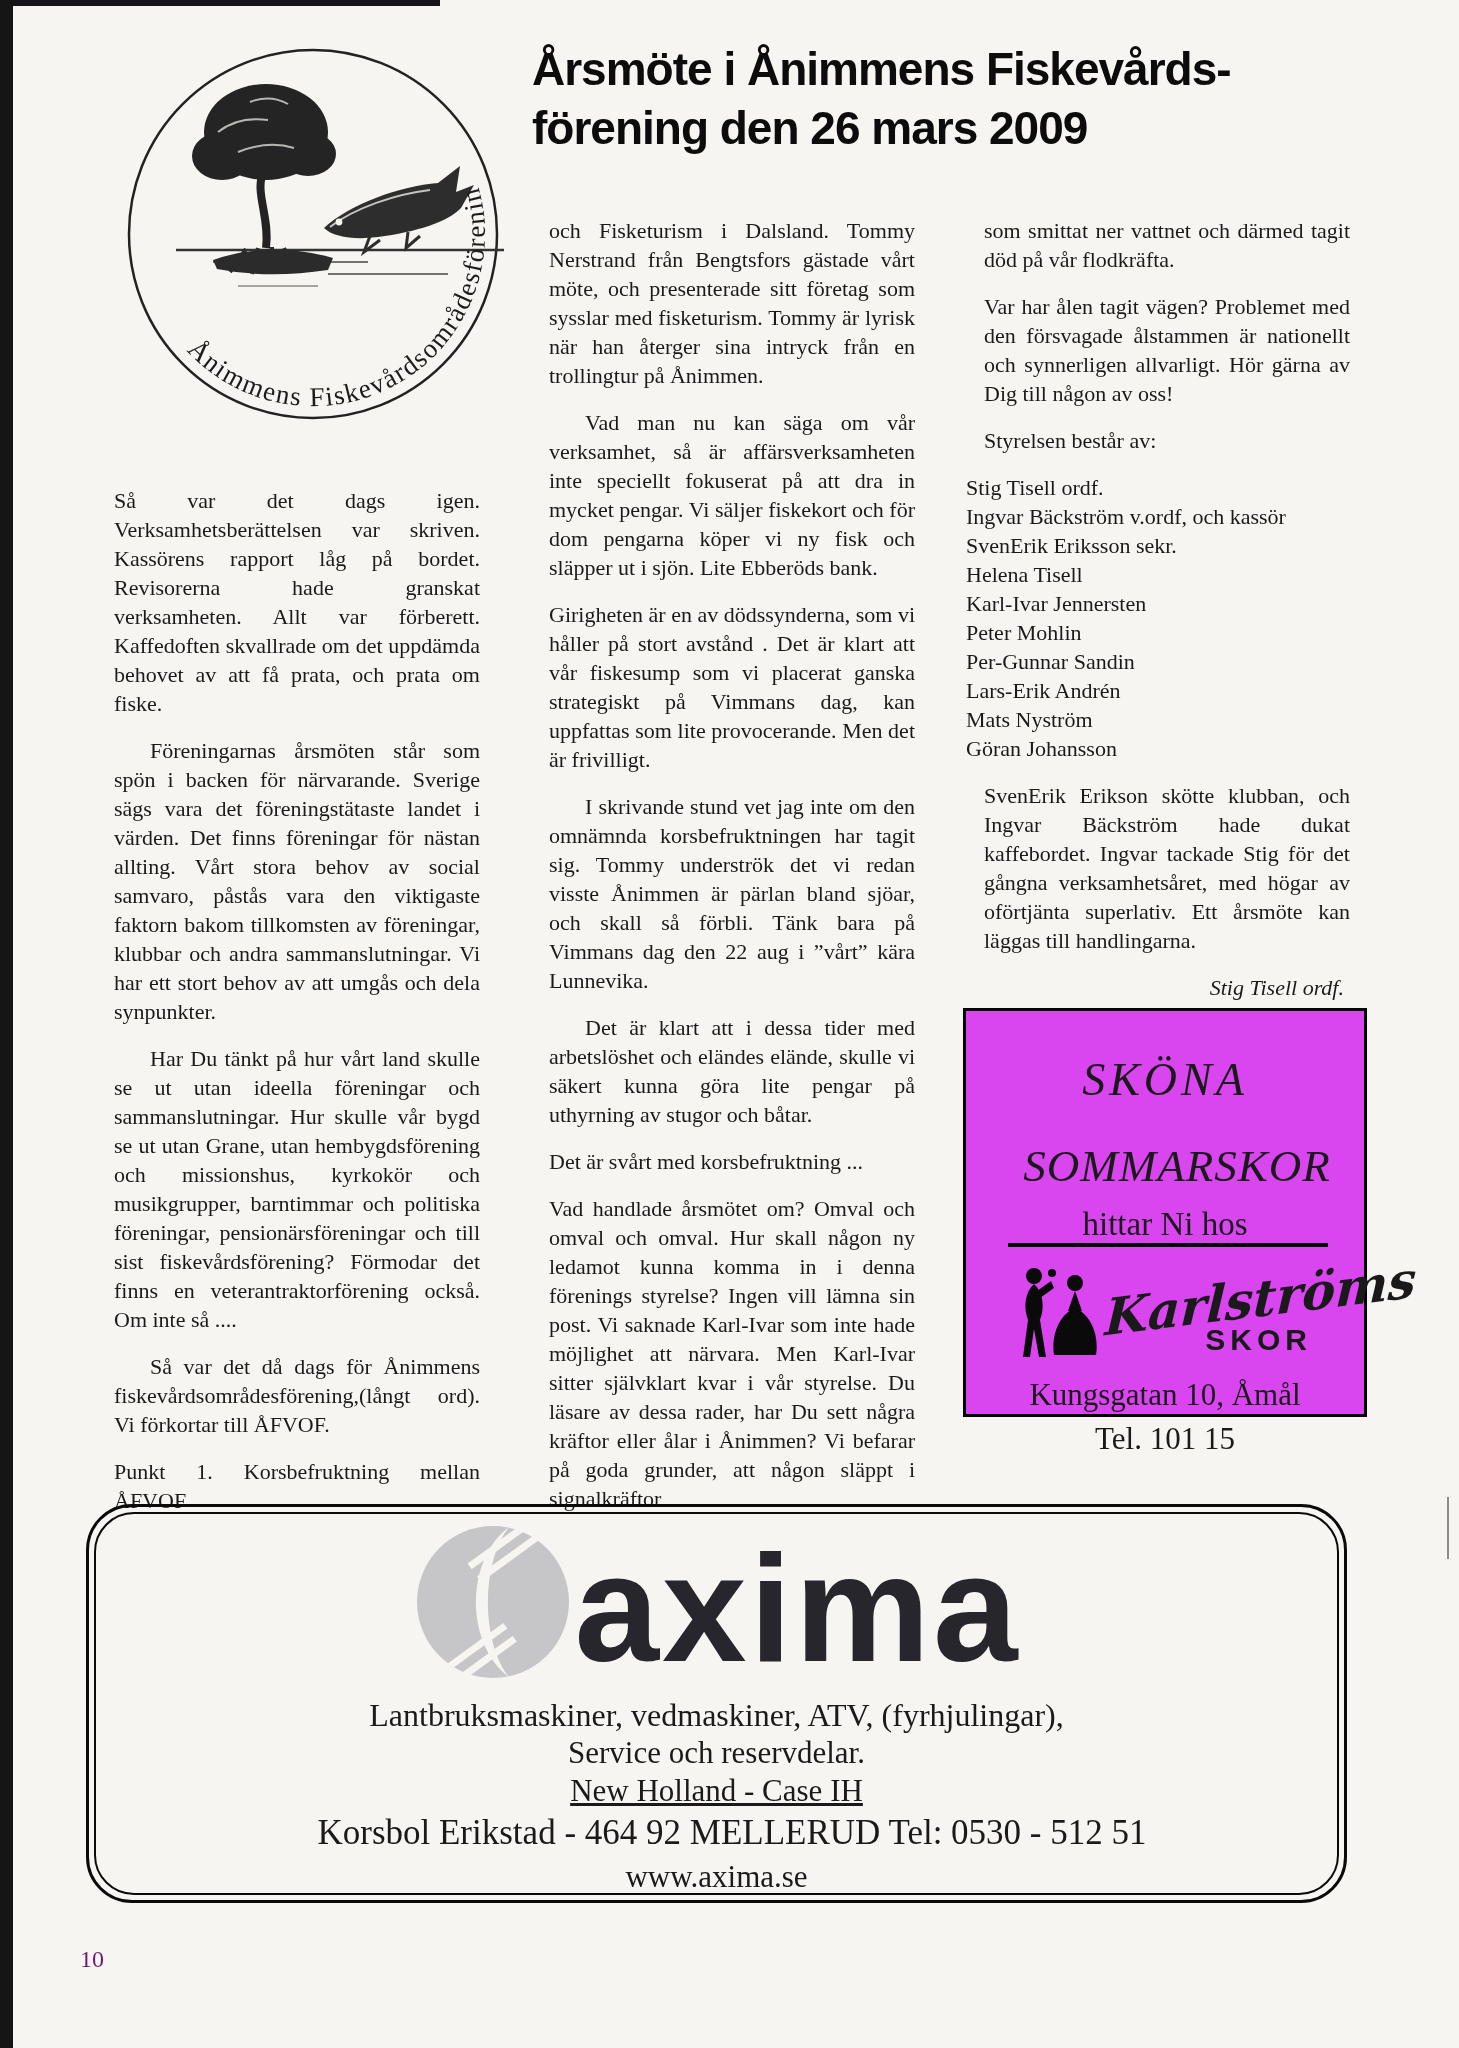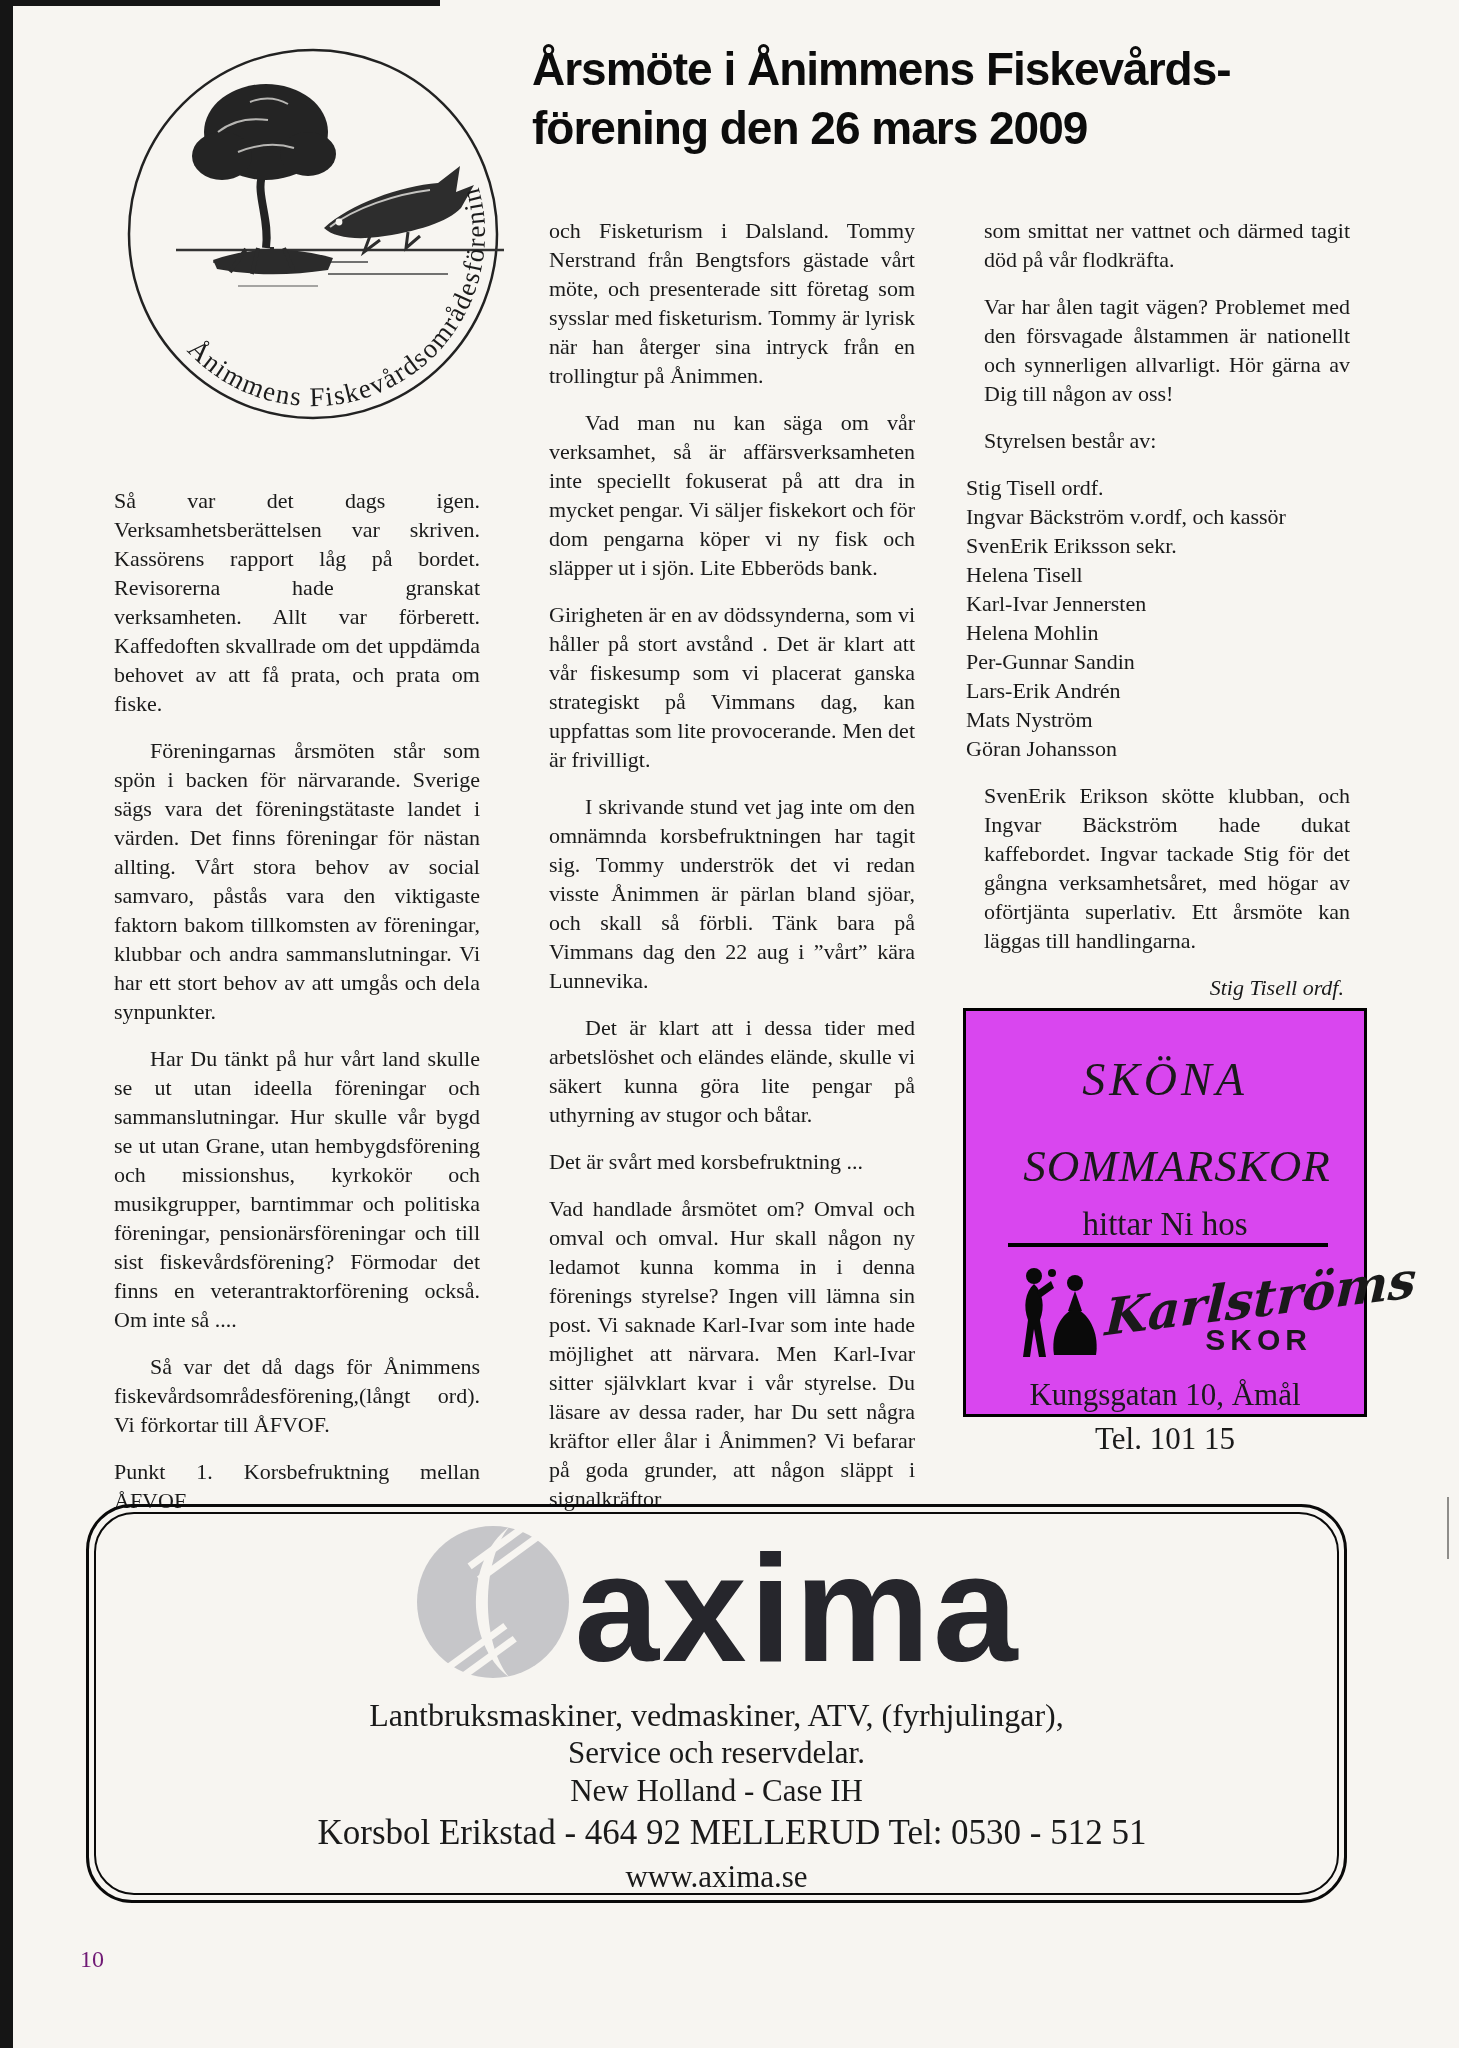--- a/index.html
+++ b/index.html
@@ -45,21 +45,21 @@
 
   .ad-axima{position:absolute;left:86px;top:1504px;width:1261px;height:399px;box-sizing:border-box;
             border:3px solid #0a0a0a;border-radius:46px;}
   .ax-inner{position:absolute;left:5px;top:5px;right:5px;bottom:5px;border:2px solid #0a0a0a;
             border-radius:40px;text-align:center;overflow:hidden;}
   .ax-logo-row{display:flex;justify-content:center;align-items:center;height:168px;margin-top:4px;}
   .ax-word{font-family:"Liberation Sans",sans-serif;font-weight:700;font-size:152px;line-height:150px;
            color:#26262c;letter-spacing:3px;margin-left:2px;position:relative;top:6px;}
   .ax-l1{font-size:32px;line-height:38px;margin-top:10px;}
   .ax-l2{font-size:31px;line-height:38px;}
-  .ax-l3{font-size:31px;line-height:38px;}
+  .ax-l3{font-size:31px;line-height:38px;text-decoration:underline;}
   .ax-l4{font-size:35px;line-height:46px;padding-left:31px;}
   .ax-l5{font-size:31px;line-height:42px;}
 
   .page-number{position:absolute;left:80px;top:1946px;font-size:24px;color:#701a75;}
 </style>
 </head>
 <body>
 
 <div class="edge-left"></div>
 <div class="edge-top"></div>
@@ -125,21 +125,21 @@
 <div class="col col3">
   <p class="jp">som smittat ner vattnet och därmed tagit död på vår flodkräfta.</p>
   <p class="jp">Var har ålen tagit vägen? Problemet med den försvagade ålstammen är nationellt och synnerligen allvarligt. Hör gärna av Dig till någon av oss!</p>
   <p class="board-heading">Styrelsen består av:</p>
   <div>
     <div class="board-line">Stig Tisell ordf.</div>
     <div class="board-line">Ingvar Bäckström v.ordf, och kassör</div>
     <div class="board-line">SvenErik Eriksson sekr.</div>
     <div class="board-line">Helena Tisell</div>
     <div class="board-line">Karl-Ivar Jennersten</div>
-    <div class="board-line">Helena Mohlin</div>
+    <div class="board-line">Peter Mohlin</div>
     <div class="board-line">Per-Gunnar Sandin</div>
     <div class="board-line">Lars-Erik Andrén</div>
     <div class="board-line">Mats Nyström</div>
     <div class="board-line">Göran Johansson</div>
   </div>
   <p class="jp">SvenErik Erikson skötte klubban, och Ingvar Bäckström hade dukat kaffebordet. Ingvar tackade Stig för det gångna verksamhetsåret, med högar av oförtjänta superlativ. Ett årsmöte kan läggas till handlingarna.</p>
   <p class="signature">Stig Tisell ordf.</p>
 </div>
 
 <div class="ad-skor">

